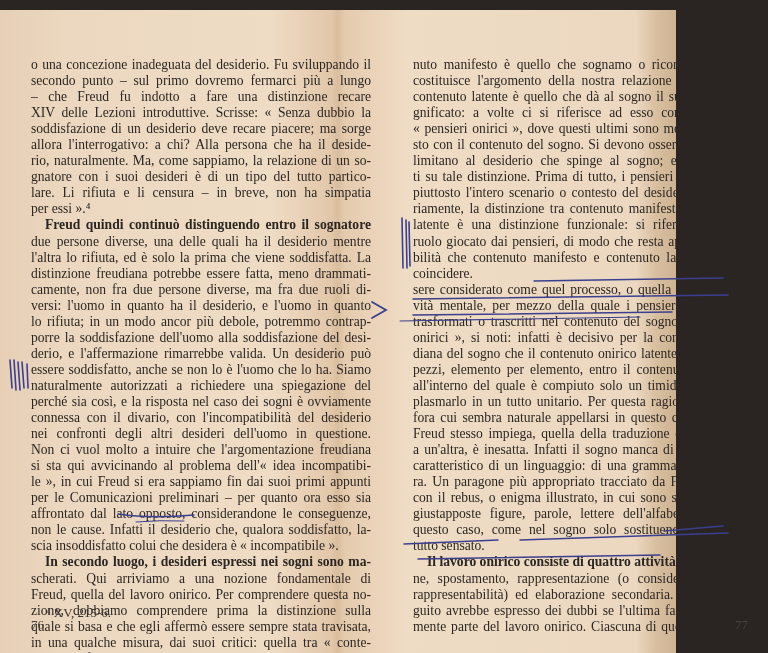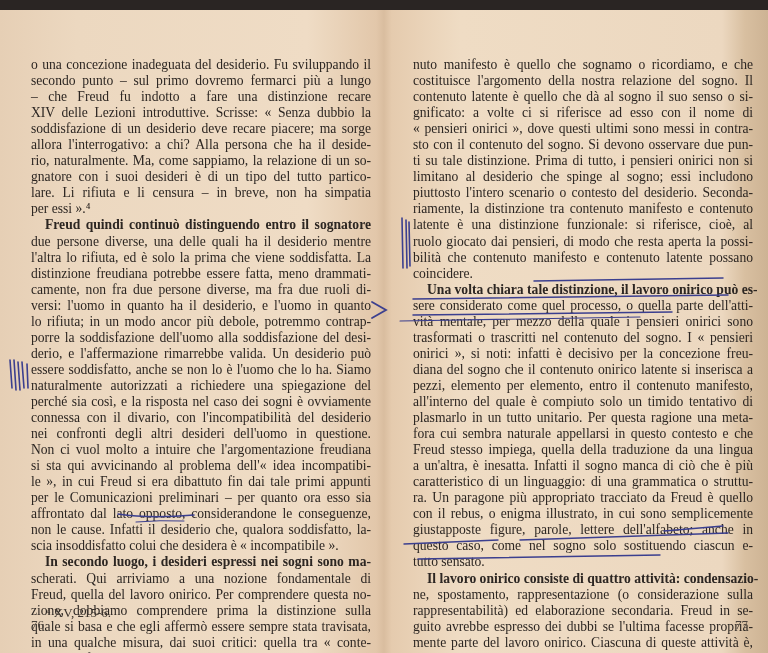--- a/index.html
+++ b/index.html
@@ -1,17 +1,17 @@
 <!DOCTYPE html>
 <html><head>
   <meta charset="utf-8">
   <style>
     html, body { margin:0; padding:0; }
     body { width:768px; height:653px; overflow:hidden; background:#2a2523; position:relative; font-family:"Liberation Serif","DejaVu Serif",serif; }
-    .spread { position:absolute; left:0; top:10px; width:768px; height:643px; background:linear-gradient(90deg,#e6cfb5 0%,#ecd8c0 10%,#efdcc5 40%,#e2c7aa 49%,#d9bd9f 50%,#e5cbae 51%,#efdcc4 60%,#ecd8c0 94%,#d8bfa0 97%,#cdb394 100%); }
+    .spread { position:absolute; left:0; top:10px; width:676px; height:643px; background:linear-gradient(90deg,#e6cfb5 0%,#ecd8c0 10%,#efdcc5 40%,#e2c7aa 49%,#d9bd9f 50%,#e5cbae 51%,#efdcc4 60%,#ecd8c0 94%,#d8bfa0 97%,#cdb394 100%); }
     .page { position:absolute; top:47px; width:340px; color:#2c2622; font-size:13.6px; line-height:16.05px; }
     .page.left { left:31px; }
     .page.right { left:413px; }
     .line { display:block; white-space:nowrap; text-align:justify; text-align-last:justify; height:16.05px; }
     .line.last { text-align-last:left; }
     .line.indent { padding-left:14px;font-weight:bold; }
     .fn { position:absolute; left:46px; top:595px; font-size:13px; color:#3a322c; }
     .pnum { position:absolute; top:607px; font-size:13px; color:#4a423a; }
     .pnum.l { left:31px; }
     .pnum.r { left:735px; }
@@ -41,21 +41,21 @@
       <span class="line">lo rifiuta; in un modo ancor più debole, potremmo contrap-</span>
       <span class="line">porre la soddisfazione dell'uomo alla soddisfazione del desi-</span>
       <span class="line">derio, e l'affermazione rimarrebbe valida. Un desiderio può</span>
       <span class="line">essere soddisfatto, anche se non lo è l'uomo che lo ha. Siamo</span>
       <span class="line">naturalmente autorizzati a richiedere una spiegazione del</span>
       <span class="line">perché sia così, e la risposta nel caso dei sogni è ovviamente</span>
       <span class="line">connessa con il divario, con l'incompatibilità del desiderio</span>
       <span class="line">nei confronti degli altri desideri dell'uomo in questione.</span>
       <span class="line">Non ci vuol molto a intuire che l'argomentazione freudiana</span>
       <span class="line">si sta qui avvicinando al problema dell'« idea incompatibi-</span>
-      <span class="line">le », in cui Freud si era dibattuto fin dai tale primi appunti</span>
+      <span class="line">le », in cui Freud si era sappiamo fin dai suoi primi appunti</span>
       <span class="line">per le Comunicazioni preliminari – per quanto ora esso sia</span>
       <span class="line">affrontato dal lato opposto, considerandone le conseguenze,</span>
       <span class="line">non le cause. Infatti il desiderio che, qualora soddisfatto, la-</span>
       <span class="line last">scia insoddisfatto colui che desidera è « incompatibile ».</span>
       <span class="line indent">In secondo luogo, i desideri espressi nei sogni sono ma-</span>
       <span class="line">scherati. Qui arriviamo a una nozione fondamentale di</span>
       <span class="line">Freud, quella del lavoro onirico. Per comprendere questa no-</span>
       <span class="line">zione, dobbiamo comprendere prima la distinzione sulla</span>
       <span class="line">quale si basa e che egli affermò essere sempre stata travisata,</span>
       <span class="line">in una qualche misura, dai suoi critici: quella tra « conte-</span>
@@ -64,29 +64,28 @@
   <div class="fn">⁴ XV, 215-6.</div>
   <div class="pnum l">76</div>
 
   <div class="page right" id="rp">
       <span class="line">nuto manifesto è quello che sognamo o ricordiamo, e che</span>
       <span class="line">costituisce l'argomento della nostra relazione del sogno. Il</span>
       <span class="line">contenuto latente è quello che dà al sogno il suo senso o si-</span>
       <span class="line">gnificato: a volte ci si riferisce ad esso con il nome di</span>
       <span class="line">« pensieri onirici », dove questi ultimi sono messi in contra-</span>
       <span class="line">sto con il contenuto del sogno. Si devono osservare due pun-</span>
+      <span class="line">limitano al desiderio che spinge al sogno; essi includono</span>
       <span class="line">ti su tale distinzione. Prima di tutto, i pensieri onirici non si</span>
-      <span class="line">limitano al desiderio che spinge al sogno; essi includono</span>
       <span class="line">piuttosto l'intero scenario o contesto del desiderio. Seconda-</span>
       <span class="line">riamente, la distinzione tra contenuto manifesto e contenuto</span>
       <span class="line">latente è una distinzione funzionale: si riferisce, cioè, al</span>
       <span class="line">ruolo giocato dai pensieri, di modo che resta aperta la possi-</span>
       <span class="line">bilità che contenuto manifesto e contenuto latente possano</span>
       <span class="line last">coincidere.</span>
-      <span class="line indent">Una volta chiara tale distinzione, il lavoro onirico può es-</span>
       <span class="line">sere considerato come quel processo, o quella parte dell'atti-</span>
       <span class="line">vità mentale, per mezzo della quale i pensieri onirici sono</span>
       <span class="line">trasformati o trascritti nel contenuto del sogno. I « pensieri</span>
       <span class="line">onirici », si noti: infatti è decisivo per la concezione freu-</span>
       <span class="line">diana del sogno che il contenuto onirico latente si inserisca a</span>
       <span class="line">pezzi, elemento per elemento, entro il contenuto manifesto,</span>
       <span class="line">all'interno del quale è compiuto solo un timido tentativo di</span>
       <span class="line">plasmarlo in un tutto unitario. Per questa ragione una meta-</span>
       <span class="line">fora cui sembra naturale appellarsi in questo contesto e che</span>
       <span class="line">Freud stesso impiega, quella della traduzione da una lingua</span>

